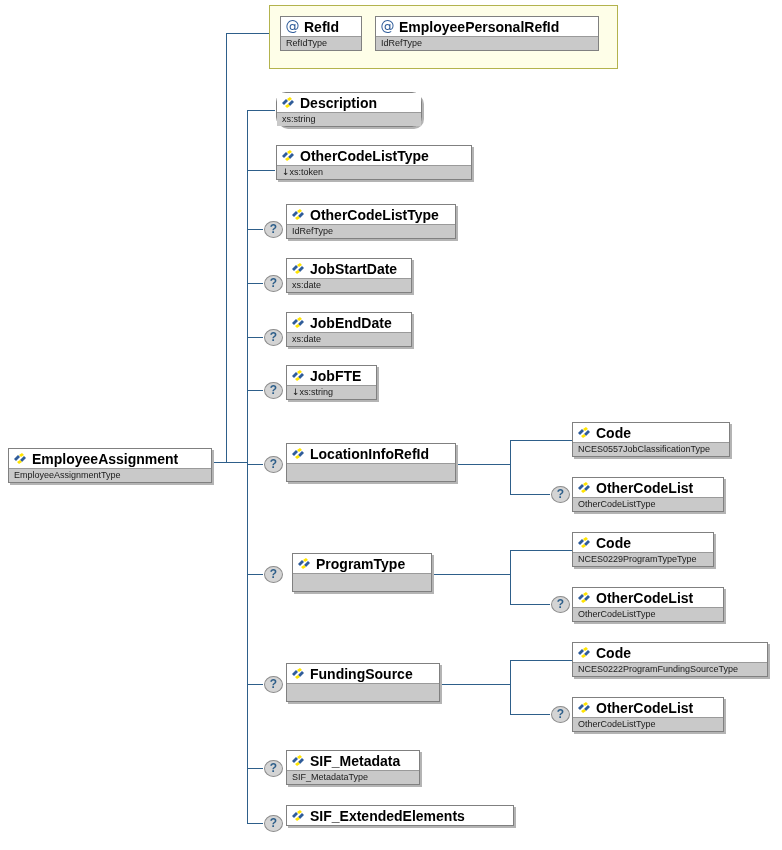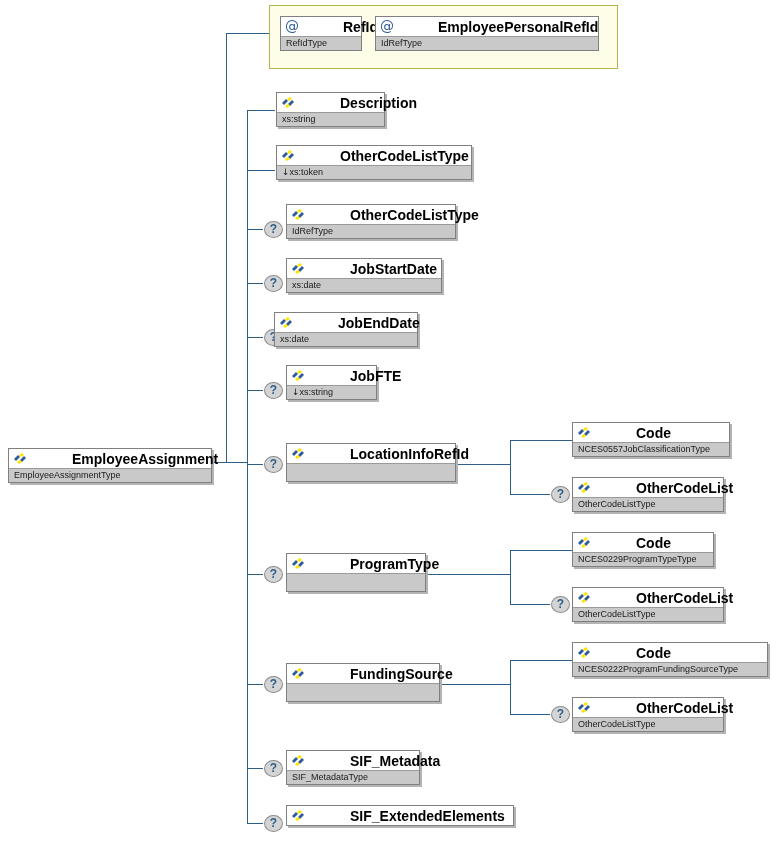--- a/index.html
+++ b/index.html
@@ -49,21 +49,20 @@
     padding: 2px 5px 1px 4px;
     background: #ffffff;
     white-space: nowrap;
   }
   .node .title .label {
     font-size: 14px;
     font-weight: bold;
     color: #000000;
     letter-spacing: 0px;
     line-height: 16px;
-    margin-left: 40px;
   }
   .node .typebar {
     background: #c9c9c9;
     border-top: 1px solid #9a9a9a;
     padding: 1px 4px 1px 5px;
     font-size: 9px;
     color: #1a1a1a;
     line-height: 11px;
     white-space: nowrap;
     min-height: 13px;
@@ -177,21 +176,21 @@
           <path d="M7 7 L11 3 L13 5 L9 9 Z" fill="#2f5c99"></path>
           <path d="M4 9 L7 7 L9 9 L6 11 Z" fill="#ffe400"></path>
         </g>
           </svg>
       </span>
       <span class="label">EmployeeAssignment</span>
     </div>
     <div class="typebar">EmployeeAssignmentType</div>
   </div>
 
-  <div class="node shadow" style="left:276px; top:92px; width:109px;">
+  <div class="node shadow" style="left:276px; top:92px; width:146px;border-radius:10px;">
     <div class="title">
       <span class="ico ico-elem">
         <svg width="15" height="13" viewBox="0 0 15 13">
             <g>
           <path d="M1 6 L5 2 L7 4 L3 8 Z" fill="#2f5c99"></path>
               <path d="M6 2 L9 0 L11 2 L8 4 Z" fill="#ffe400"></path>
           <path d="M7 7 L11 3 L13 5 L9 9 Z" fill="#2f5c99"></path>
               <path d="M4 9 L7 7 L9 9 L6 11 Z" fill="#ffe400"></path>
         </g>
           </svg>
@@ -230,39 +229,39 @@
               <path d="M4 9 L7 7 L9 9 L6 11 Z" fill="#ffe400"></path>
         </g>
           </svg>
       </span>
       <span class="label">OtherCodeListType</span>
     </div>
     <div class="typebar">IdRefType</div>
   </div>
 
   <div class="opt" style="left:264px; top:275px;">?</div>
-  <div class="node shadow" style="left:286px; top:258px; width:156px;">
+  <div class="node shadow" style="left:286px; top:258px; width:126px;">
     <div class="title">
       <span class="ico ico-elem">
         <svg width="15" height="13" viewBox="0 0 15 13">
             <g>
           <path d="M1 6 L5 2 L7 4 L3 8 Z" fill="#2f5c99"></path>
               <path d="M6 2 L9 0 L11 2 L8 4 Z" fill="#ffe400"></path>
           <path d="M7 7 L11 3 L13 5 L9 9 Z" fill="#2f5c99"></path>
               <path d="M4 9 L7 7 L9 9 L6 11 Z" fill="#ffe400"></path>
         </g>
           </svg>
       </span>
       <span class="label">JobStartDate</span>
     </div>
     <div class="typebar">xs:date</div>
   </div>
 
   <div class="opt" style="left:264px; top:329px;">?</div>
-  <div class="node shadow" style="left:274px; top:312px; width:144px;">
+  <div class="node shadow" style="left:286px; top:312px; width:126px;">
     <div class="title">
       <span class="ico ico-elem">
         <svg width="15" height="13" viewBox="0 0 15 13">
             <g>
           <path d="M1 6 L5 2 L7 4 L3 8 Z" fill="#2f5c99"></path>
               <path d="M6 2 L9 0 L11 2 L8 4 Z" fill="#ffe400"></path>
           <path d="M7 7 L11 3 L13 5 L9 9 Z" fill="#2f5c99"></path>
               <path d="M4 9 L7 7 L9 9 L6 11 Z" fill="#ffe400"></path>
         </g>
           </svg>
@@ -337,21 +336,21 @@
               <path d="M4 9 L7 7 L9 9 L6 11 Z" fill="#ffe400"></path>
         </g>
           </svg>
       </span>
       <span class="label">OtherCodeList</span>
     </div>
     <div class="typebar">OtherCodeListType</div>
   </div>
 
   <div class="opt" style="left:264px; top:566px;">?</div>
-  <div class="node shadow" style="left:286px; top:553px; width:140px;">
+  <div class="node shadow" style="left:292px; top:553px; width:140px;">
     <div class="title">
       <span class="ico ico-elem">
         <svg width="15" height="13" viewBox="0 0 15 13">
             <g>
           <path d="M1 6 L5 2 L7 4 L3 8 Z" fill="#2f5c99"></path>
               <path d="M6 2 L9 0 L11 2 L8 4 Z" fill="#ffe400"></path>
           <path d="M7 7 L11 3 L13 5 L9 9 Z" fill="#2f5c99"></path>
               <path d="M4 9 L7 7 L9 9 L6 11 Z" fill="#ffe400"></path>
         </g>
           </svg>

